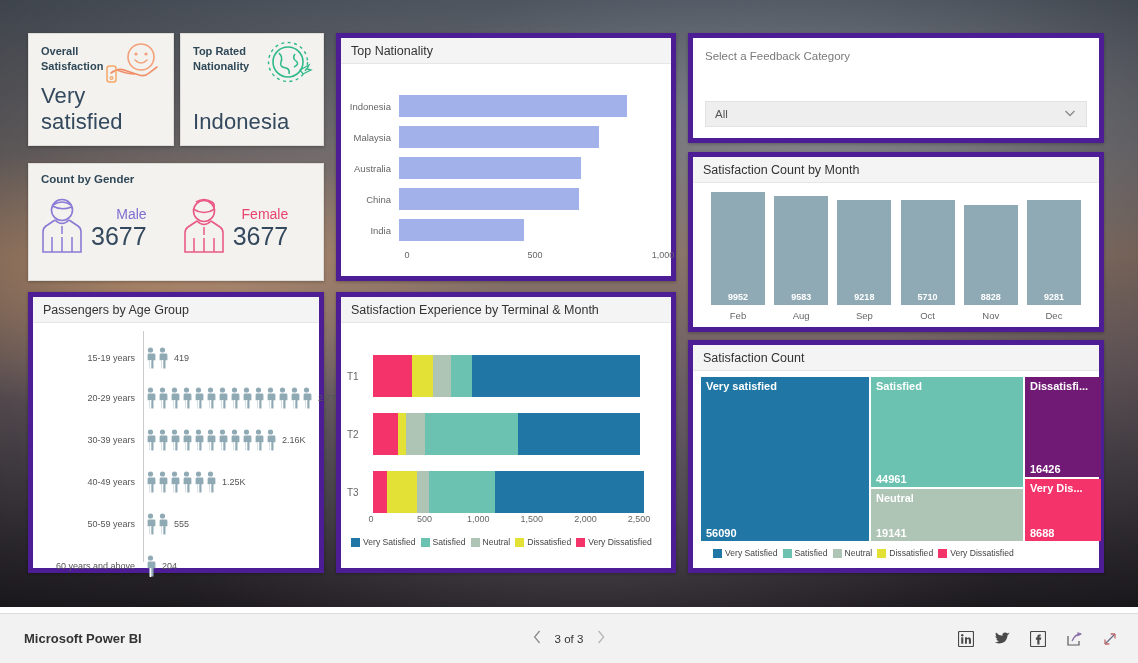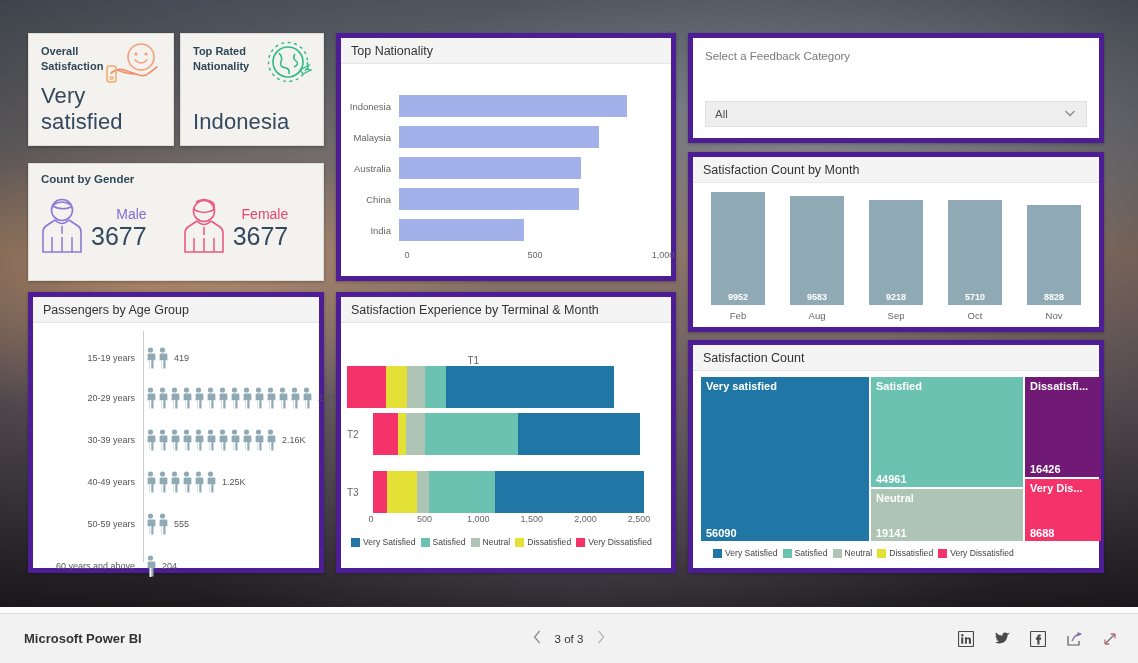--- a/index.html
+++ b/index.html
@@ -476,21 +476,21 @@
             <div class="hbar-tick" style="left: 256px;">1,000</div>
           </div>
       </div>
     </div>
   </div>
 
   <div class="card" style="left:336px; top:292px; width:340px; height:281px;">
     <div class="card-title">Satisfaction Experience by Terminal &amp; Month</div>
     <div class="sb-area">
       <div id="sb-rows">
-          <div class="sb-row" style="left: 6px; top: 32px; flex-direction: column;">
+          <div class="sb-row" style="left: 6px; top: 32px;">
             <div class="sb-label">T1</div>
             <div class="sb-track">
               <div class="sb-seg" style="width: 38.592px; background: rgb(245, 51, 107);"></div>
               <div class="sb-seg" style="width: 21.44px; background: rgb(227, 224, 54);"></div>
               <div class="sb-seg" style="width: 17.688px; background: rgb(174, 196, 180);"></div>
               <div class="sb-seg" style="width: 20.904px; background: rgb(108, 194, 176);"></div>
               <div class="sb-seg" style="width: 168.304px; background: rgb(32, 119, 165);"></div>
             </div>
           </div>
           <div class="sb-row" style="left: 6px; top: 90px;">
@@ -589,20 +589,26 @@
             <div class="col-bar" style="height: 104.702px; background: rgb(143, 170, 181);">
               <span class="col-val">5710</span>
             </div>
             <div class="col-cat">Oct</div>
           </div>
           <div class="col-item">
             <div class="col-bar" style="height: 100.164px; background: rgb(143, 170, 181);">
               <span class="col-val">8828</span>
             </div>
             <div class="col-cat">Nov</div>
+          </div>
+          <div class="col-item">
+            <div class="col-bar" style="height: 105.304px; background: rgb(143, 170, 181);">
+              <span class="col-val">9281</span>
+            </div>
+            <div class="col-cat">Dec</div>
           </div>
         </div>
     </div>
   </div>
 
   <div class="card" style="left:688px; top:340px; width:416px; height:233px;">
     <div class="card-title">Satisfaction Count</div>
     <div class="tm" id="treemap" style="left:8px; top:32px; width:400px; height:164px;">
         <div class="tm-cell" style="left: 0px; top: 0px; width: 168px; height: 164px; background: rgb(32, 119, 165);">
           <span class="tm-name">Very satisfied</span>

